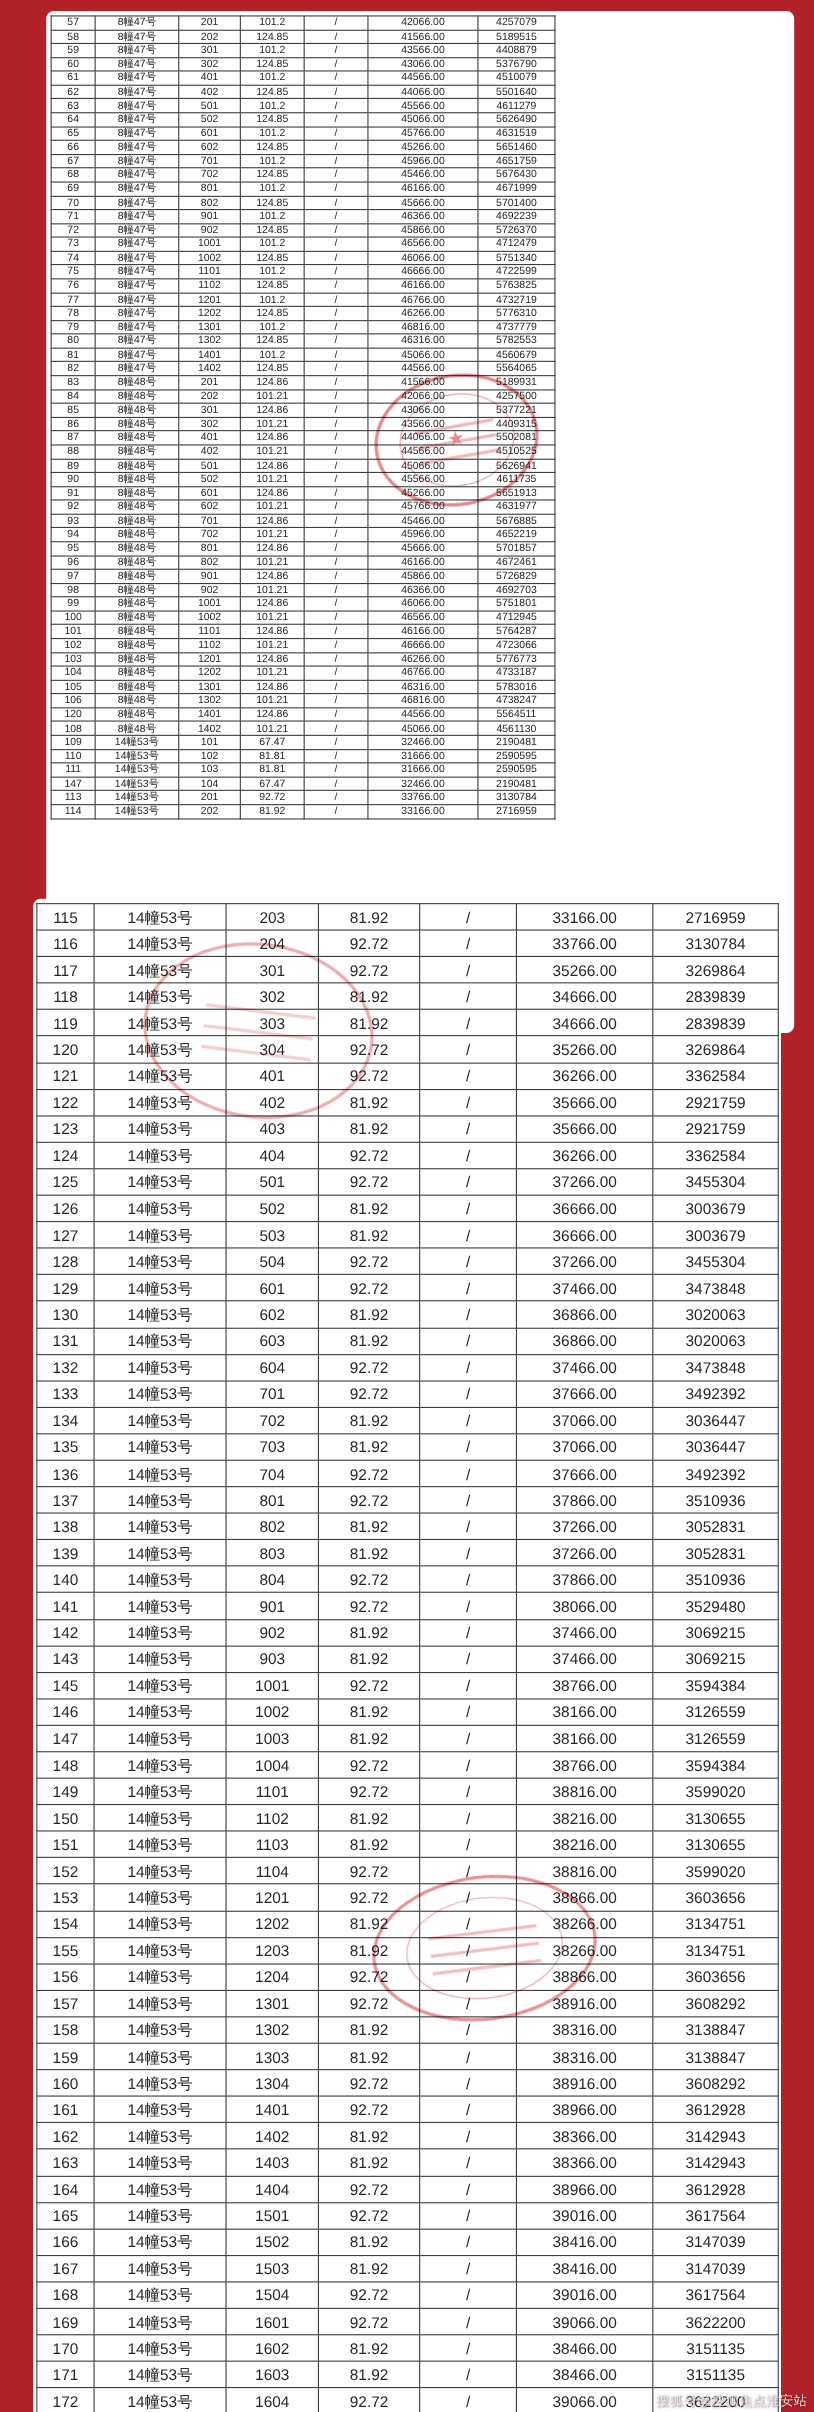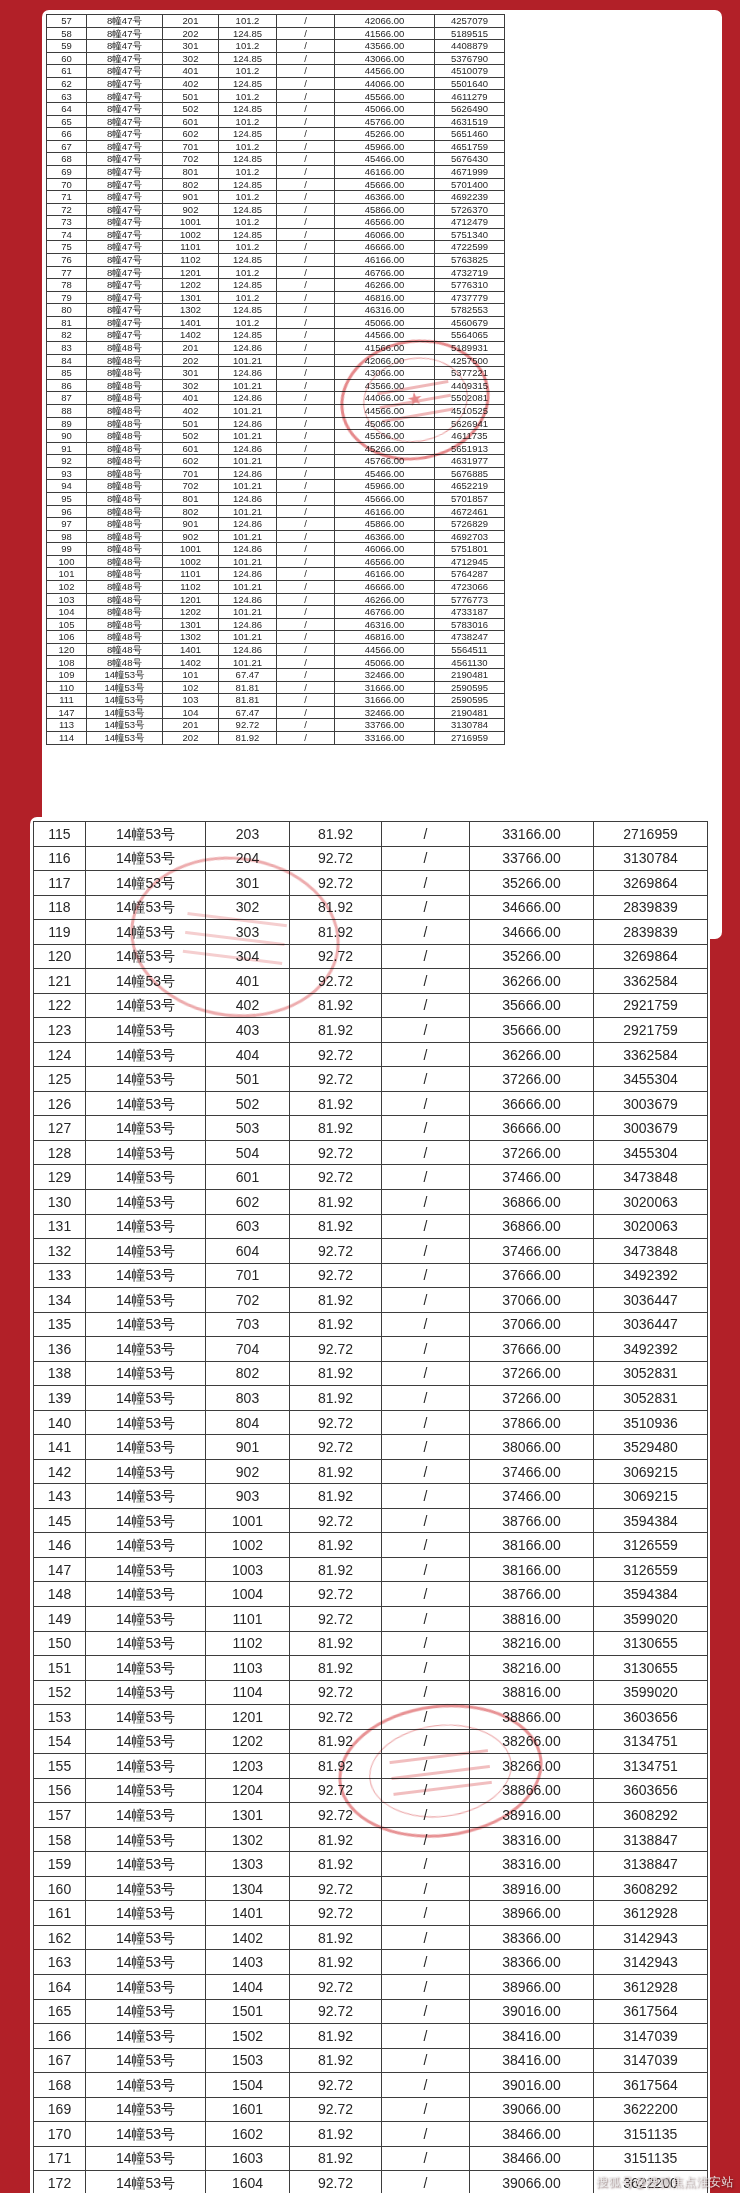--- a/index.html
+++ b/index.html
@@ -833,20 +833,29 @@
           <tr>
             <td>136</td>
             <td>14幢53号</td>
             <td>704</td>
             <td>92.72</td>
             <td>/</td>
             <td>37666.00</td>
             <td>3492392</td>
           </tr>
           <tr>
+            <td>137</td>
+            <td>14幢53号</td>
+            <td>801</td>
+            <td>92.72</td>
+            <td>/</td>
+            <td>37866.00</td>
+            <td>3510936</td>
+          </tr>
+          <tr>
             <td>138</td>
             <td>14幢53号</td>
             <td>802</td>
             <td>81.92</td>
             <td>/</td>
             <td>37266.00</td>
             <td>3052831</td>
           </tr>
           <tr>
             <td>139</td>

